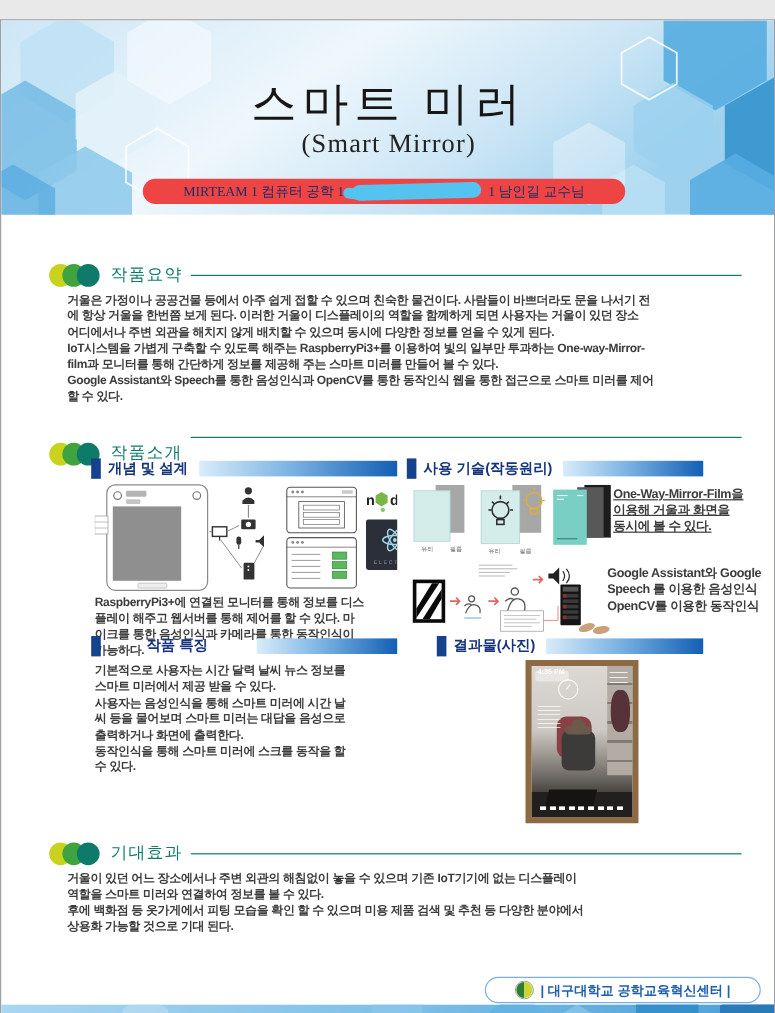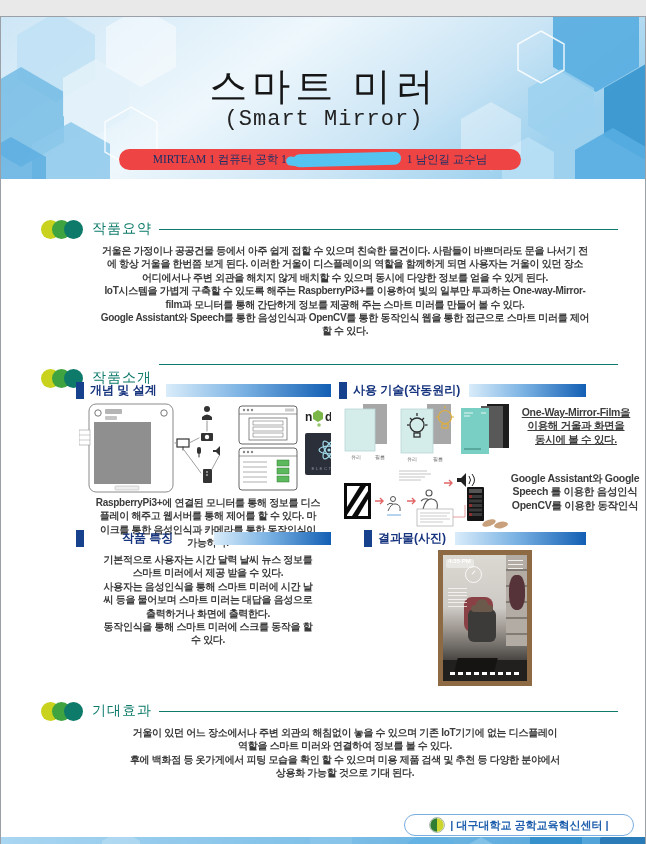--- a/index.html
+++ b/index.html
@@ -6,21 +6,21 @@
   .page{position:relative;width:646px;height:844px;margin:16px auto;background:#fff;
         border:1px solid #9aa0a6;box-sizing:border-box;overflow:hidden;
         font-family:"Liberation Sans",sans-serif;}
   
   .hero{position:absolute;left:0;top:0;width:646px;height:162px;}
   .hero svg{display:block;}
   .hero-title{position:absolute;left:0;top:44px;width:100%;text-align:center;
       font-family:"Liberation Serif","DejaVu Serif",serif;font-size:38px;color:#161616;
       letter-spacing:5px;}
   .hero-sub{position:absolute;left:0;top:90px;width:100%;text-align:center;
-      font-family:Liberation Mono, monospace;font-size:22px;color:#222;
+      font-family:Liberation Serif, serif;font-size:22px;color:#222;
       letter-spacing:1px;}
   .team-pill{position:absolute;left:118px;top:132px;width:402px;height:21px;background:#ef4444;
       border-radius:11px;display:flex;align-items:center;justify-content:center;gap:6px;
       font-family:"Liberation Serif","DejaVu Serif",serif;font-size:11.5px;color:#1a2f66;}
   .scribble{display:inline-block;width:108px;height:13px;background:#55c3ef;
       border-radius:8px;transform:rotate(-1.5deg);position:relative;}
   .scribble::after{content:"";position:absolute;left:-7px;top:3px;width:22px;height:9px;
       background:#55c3ef;border-radius:6px;transform:rotate(9deg);}
   
   .sec-head{position:absolute;display:flex;align-items:center;height:20px;}
@@ -39,21 +39,21 @@
   .sub-head{position:absolute;display:flex;align-items:center;height:18px;}
   .sub-block{width:8px;height:17px;background:#16418c;margin-right:6px;flex:0 0 auto;}
   .sub-label{font-size:12px;font-weight:700;color:#16337e;white-space:nowrap;margin-right:9px;}
   .sub-bar{flex:1;height:13px;background:linear-gradient(90deg,#d9ecfa 0%,#7db4e4 45%,#135fb4 100%);}
   #sub-concept{left:75px;top:364px;width:255px;}
   #sub-tech{left:338px;top:364px;width:247px;}
   #sub-features{left:75px;top:512px;width:255px;gap:32px;}
   #sub-result{left:363px;top:512px;width:222px;}
   
   .body-text{position:absolute;font-size:10px;font-weight:700;color:#3c3c3c;
-      line-height:13.4px;letter-spacing:-0.3px;text-align:center;}
+      line-height:13.4px;letter-spacing:-0.3px;}
   .body-text div{white-space:nowrap;}
   #txt-summary{left:55px;top:227px;width:578px;}
   #txt-concept{left:78px;top:479px;width:258px;}
   #txt-features{left:78px;top:536px;width:258px;}
   #txt-tech1{left:510px;top:389px;width:130px;font-size:10.5px;text-decoration:underline;}
   #txt-tech2{left:505px;top:455px;width:138px;font-size:10.5px;}
   #txt-expect{left:55px;top:709px;width:578px;}
   
   .diag{position:absolute;}
   #diag-concept{left:78px;top:386px;}

